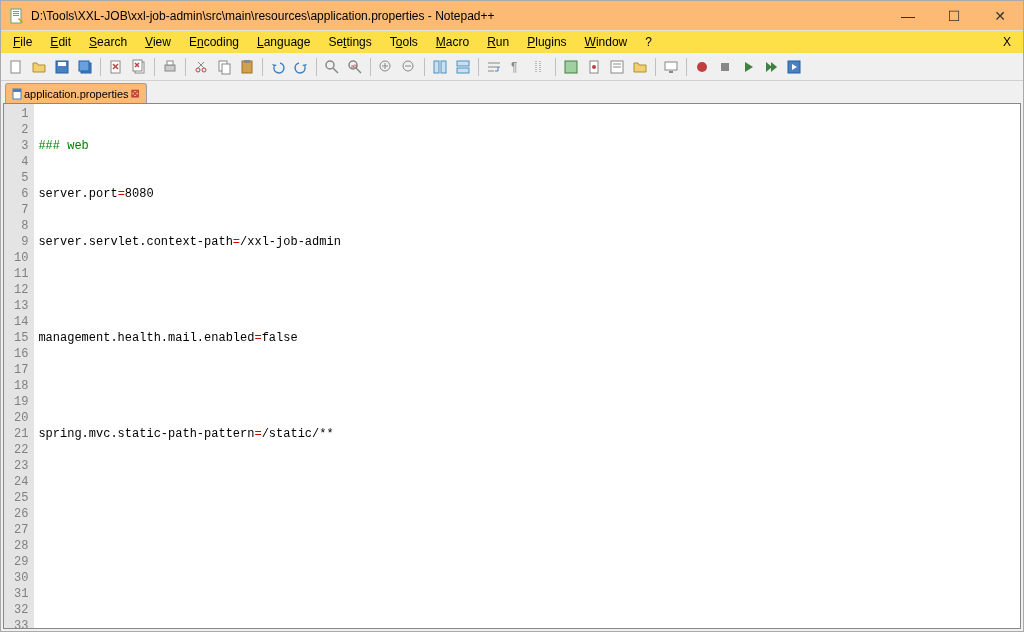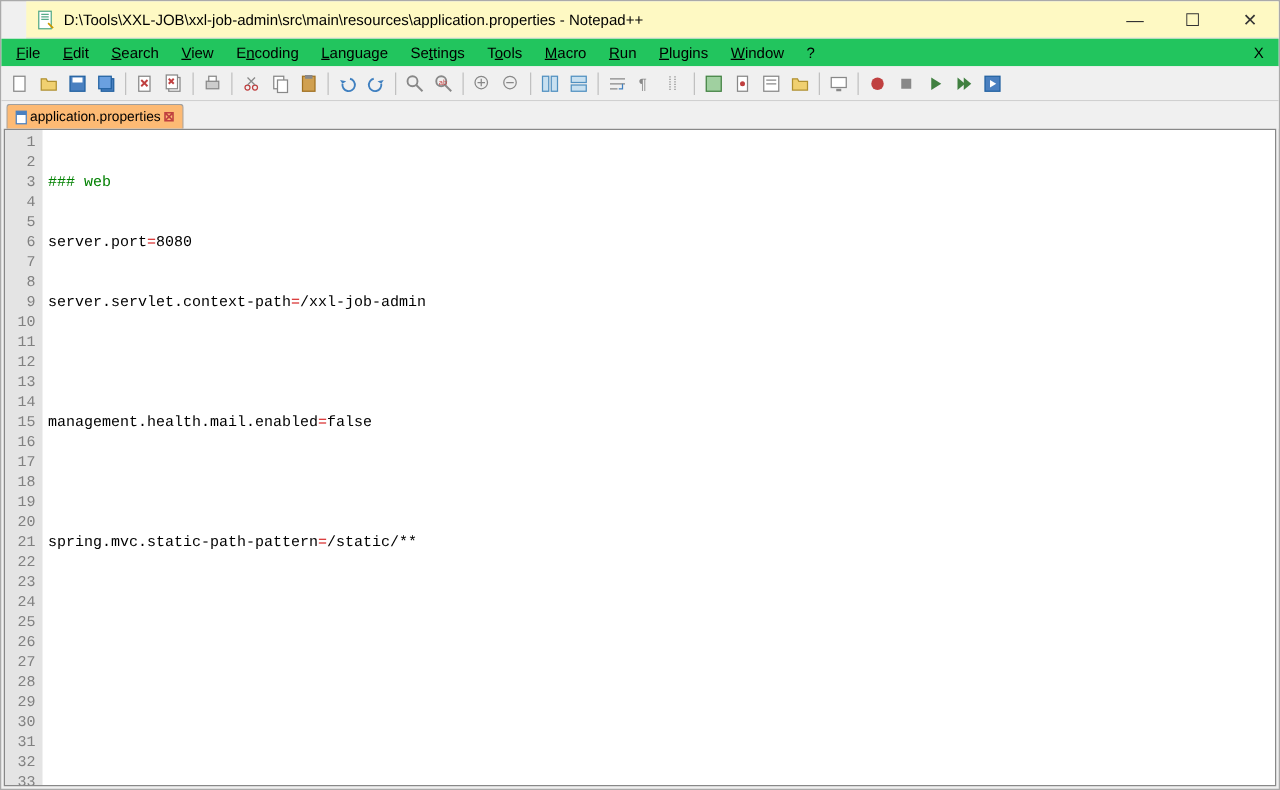--- a/index.html
+++ b/index.html
@@ -9,47 +9,46 @@
   background: #f0f0f0;
   width: 1024px;
   height: 632px;
   overflow: hidden;
   display: flex;
   flex-direction: column;
   border: 1px solid #aaa;
 }
 .title-bar {
   height: 30px;
-  background: #fef9c3;
+  background: #fdba74;
   display: flex;
   align-items: center;
   padding: 0 0 0 8px;
   border-bottom: 1px solid #e0e0e0;
-  margin-left: 20px;
 }
 .title-bar .app-icon {
   width: 16px; height: 16px;
   margin-right: 6px;
 }
 .title-bar .title-text {
   flex: 1;
   font-size: 12px;
   color: #000;
 }
 .win-controls { display: flex; height: 100%; }
 .win-btn {
   width: 46px; height: 100%;
   display: flex; align-items: center; justify-content: center;
   font-size: 14px;
   color: #333;
 }
 
 .menu-bar {
   height: 22px;
-  background: #22c55e;
+  background: #fde047;
   display: flex;
   align-items: center;
   padding: 0 4px;
   gap: 2px;
 }
 .menu-item {
   padding: 2px 8px;
   font-size: 12px;
   color: #000;
 }

